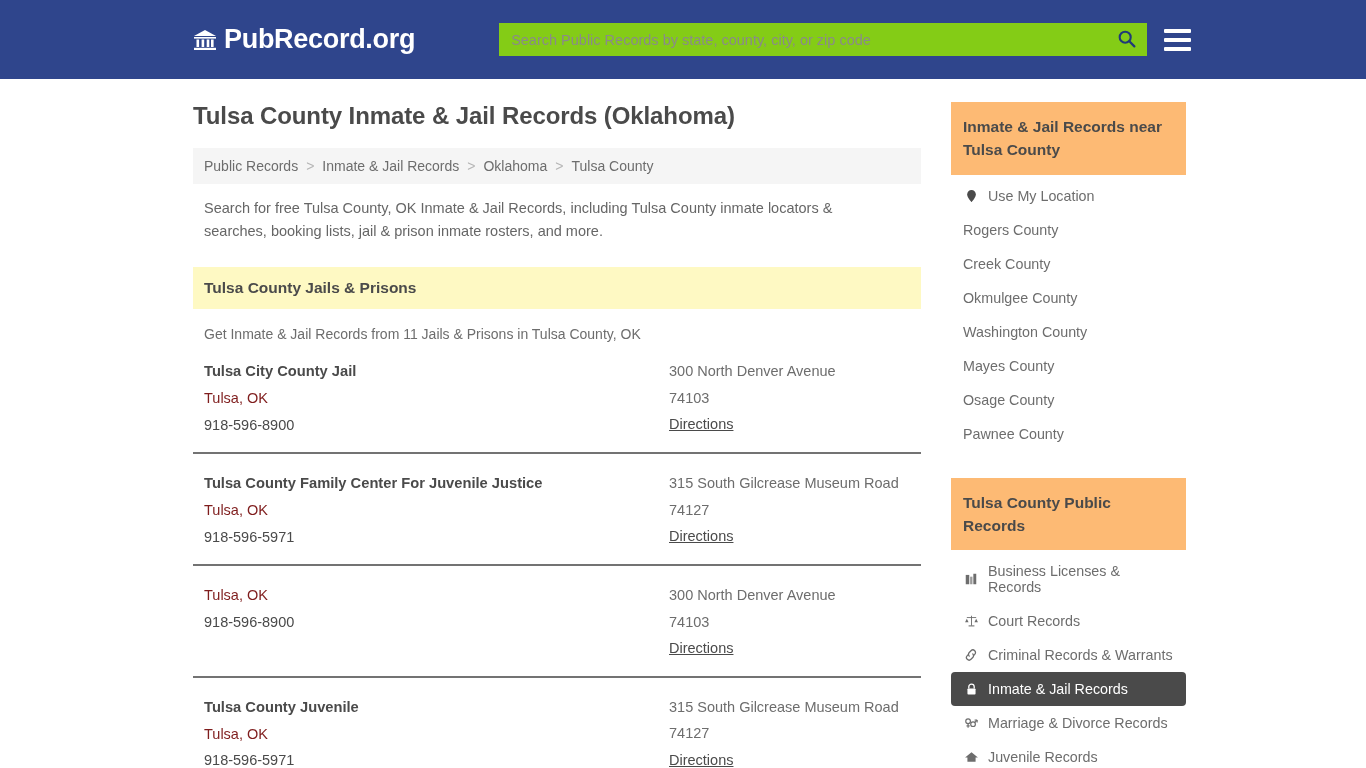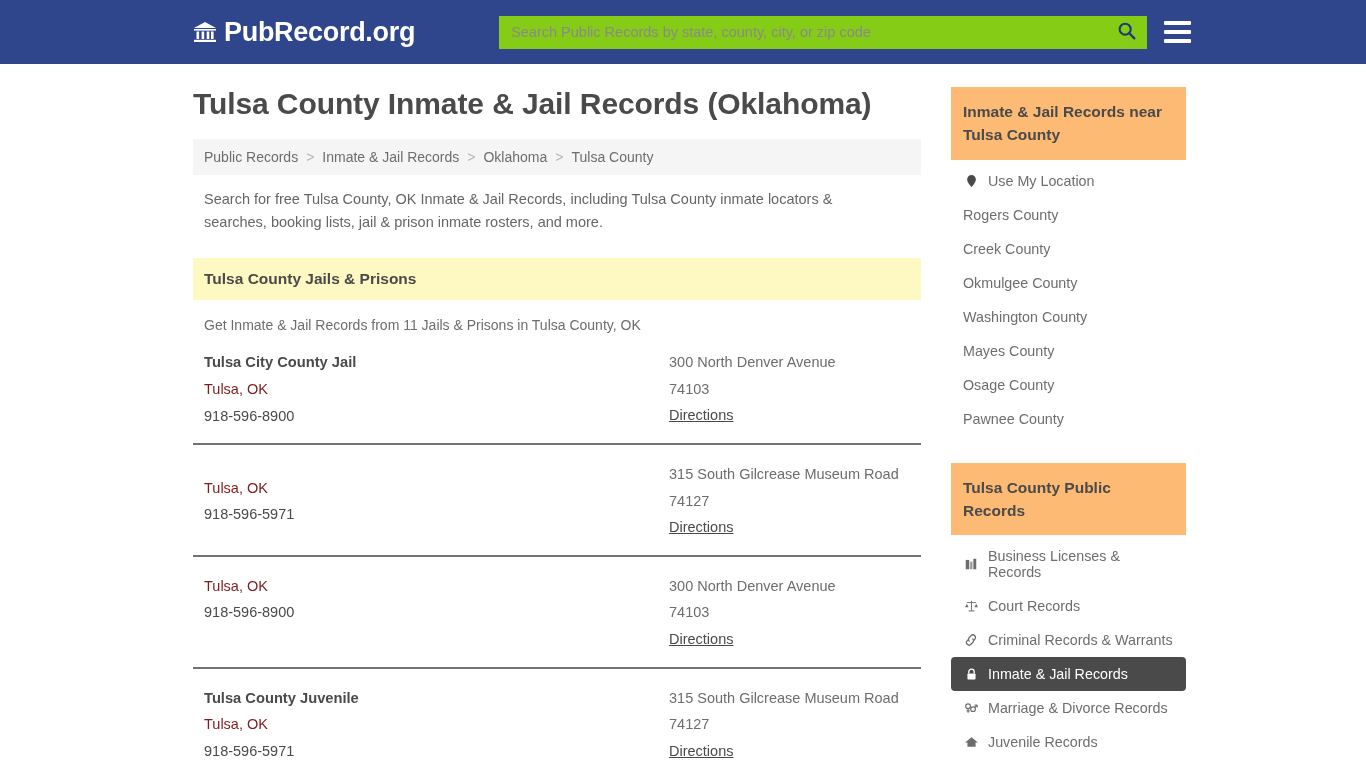--- a/index.html
+++ b/index.html
@@ -5,21 +5,21 @@
   * { box-sizing: border-box; margin: 0; padding: 0; }
   html, body {
     width: 1366px; height: 768px;
     overflow: hidden;
     background: #ffffff;
     font-family: "Liberation Sans", sans-serif;
   }
 
   
   .site-header {
-    height: 64px;
+    height: 79px;
     background: #2f458c;
     display: flex;
     align-items: center;
     padding: 0 180px 0 193px;
   }
   .logo {
     display: flex;
     align-items: center;
     gap: 7px;
     color: #ffffff;
@@ -76,21 +76,21 @@
   .content-row {
     display: flex;
     gap: 30px;
     padding-top: 23px;
   }
   .main-col { width: 728px; flex: none; }
   .side-col { width: 235px; flex: none; }
 
   
   h1.page-title {
-    font-size: 30px;
+    font-size: 24px;
     font-weight: bold;
     color: #4a4a4a;
     margin-bottom: 18px;
     letter-spacing: -0.1px;
   }
   .breadcrumb {
     background: #f5f5f5;
     padding: 10px 11px;
     font-size: 14px;
     color: #6d6d6d;
@@ -249,20 +249,21 @@
         </div>
         <div class="listing-right">
           <div class="listing-street">300 North Denver Avenue</div>
           <div class="listing-zip">74103</div>
           <a class="listing-dir" href="#">Directions</a>
         </div>
       </div>
 
       <div class="listing">
         <div class="listing-left vcenter">
+          <div class="listing-name">Tulsa County Family Center For Juvenile Justice</div>
           <div class="listing-city">Tulsa, OK</div>
           <div class="listing-phone">918-596-5971</div>
         </div>
         <div class="listing-right">
           <div class="listing-street">315 South Gilcrease Museum Road</div>
           <div class="listing-zip">74127</div>
           <a class="listing-dir" href="#">Directions</a>
         </div>
       </div>
 

